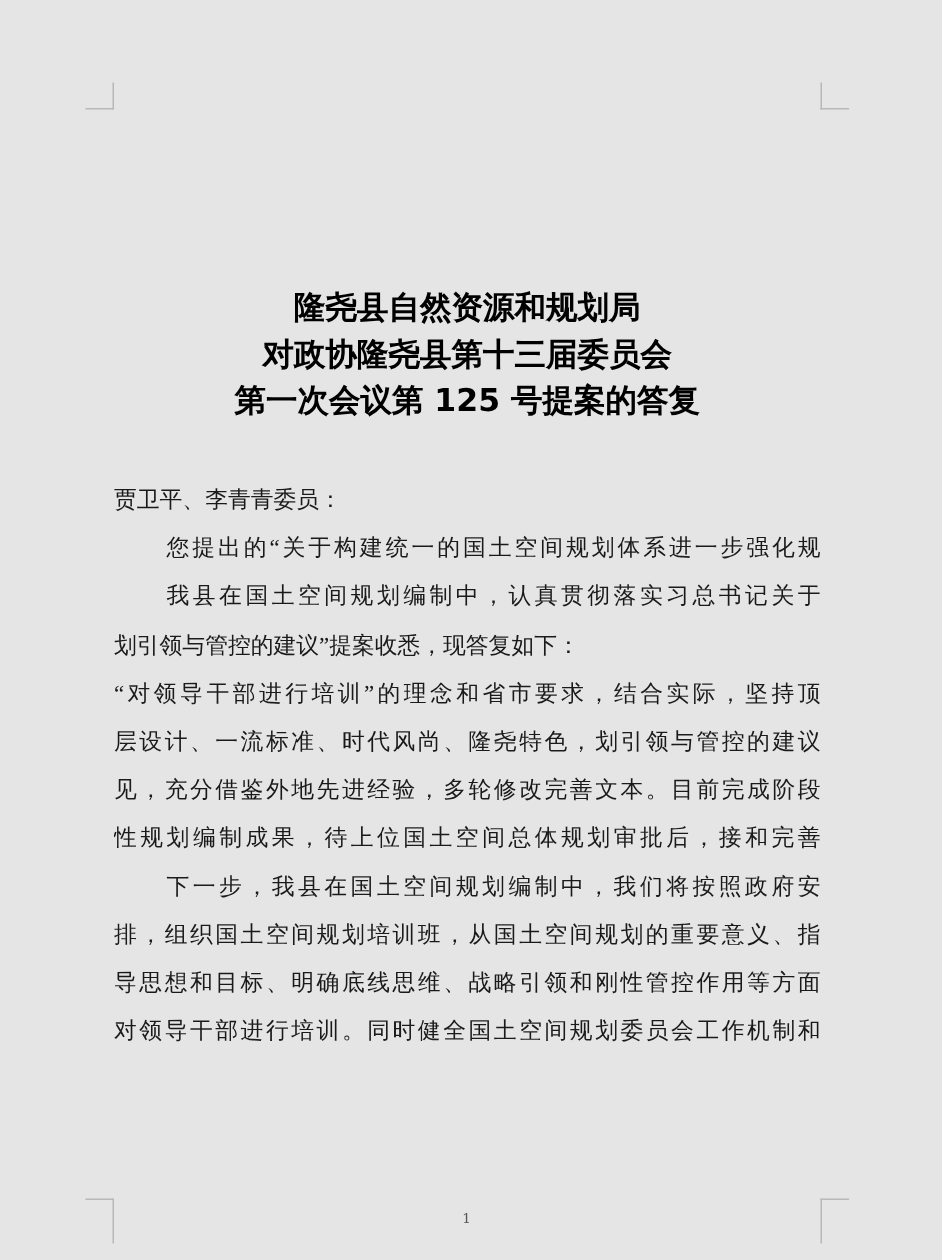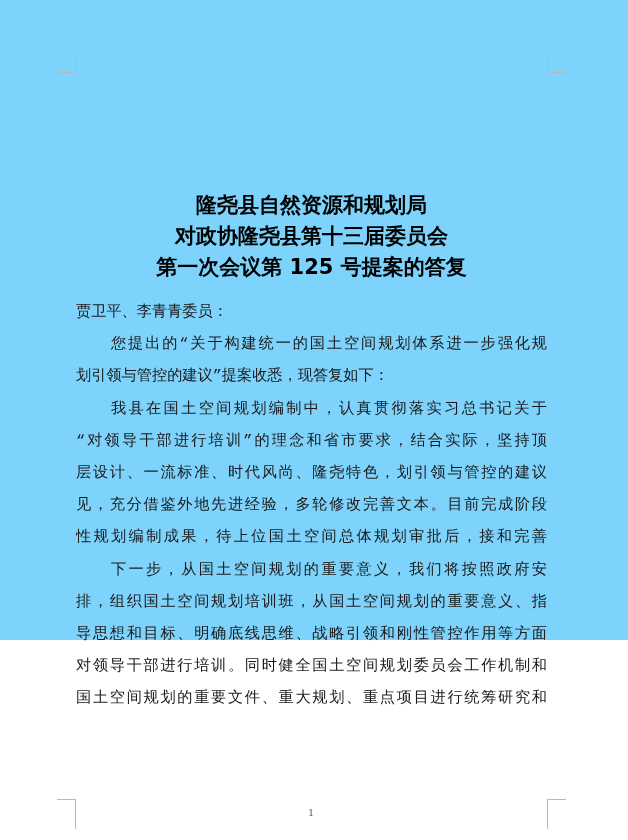--- a/index.html
+++ b/index.html
@@ -12,22 +12,22 @@
       height: 840px;
       position: relative;
       overflow: hidden;
       font-family: "DejaVu Sans", "Liberation Sans", sans-serif;
       color: #111111;
     }
     .page {
       position: absolute;
       left: 0; top: 0;
       width: 628px;
-      height: 640px;
-      background: #7dd3fc;
+      height: 840px;
+      background: #e5e5e5;
     }
     .corner {
       position: absolute;
       width: 19px;
       height: 18px;
       box-sizing: border-box;
       border-color: #b8b8b8;
       border-style: solid;
       border-width: 0;
     }
@@ -46,23 +46,23 @@
       font-weight: bold;
       font-size: 21px;
       line-height: 31px;
       color: #000000;
     }
     .title-line { display: block; white-space: nowrap; }
 
     .body-text {
       position: absolute;
       left: 76px;
-      top: 296px;
+      top: 318px;
       width: 471px;
-      font-family: Liberation Mono, monospace;
+      font-family: Liberation Serif, serif;
       font-size: 15.2px;
       line-height: 32.2px;
       color: #1a1a1a;
     }
     .line {
       display: block;
       white-space: nowrap;
       text-align: justify;
       text-align-last: justify;
       height: 32.2px;
@@ -94,29 +94,28 @@
   <div class="title">
     <span class="title-line">隆尧县自然资源和规划局</span>
     <span class="title-line">对政协隆尧县第十三届委员会</span>
     <span class="title-line">第一次会议第 125 号提案的答复</span>
   </div>
 
   <div class="body-text">
     <span class="line last">贾卫平、李青青委员：</span>
 
     <span class="line indent">您提出的“关于构建统一的国土空间规划体系进一步强化规</span>
+    <span class="line indent">我县在国土空间规划编制中，认真贯彻落实习总书记关于</span>
+
     <span class="line last">划引领与管控的建议”提案收悉，现答复如下：</span>
-
-    <span class="line indent">我县在国土空间规划编制中，认真贯彻落实习总书记关于</span>
     <span class="line">“对领导干部进行培训”的理念和省市要求，结合实际，坚持顶</span>
     <span class="line">层设计、一流标准、时代风尚、隆尧特色，划引领与管控的建议</span>
     <span class="line">见，充分借鉴外地先进经验，多轮修改完善文本。目前完成阶段</span>
     <span class="line">性规划编制成果，待上位国土空间总体规划审批后，接和完善</span>
 
-    <span class="line indent">下一步，从国土空间规划的重要意义，我们将按照政府安</span>
+    <span class="line indent">下一步，我县在国土空间规划编制中，我们将按照政府安</span>
     <span class="line">排，组织国土空间规划培训班，从国土空间规划的重要意义、指</span>
     <span class="line">导思想和目标、明确底线思维、战略引领和刚性管控作用等方面</span>
     <span class="line">对领导干部进行培训。同时健全国土空间规划委员会工作机制和</span>
-    <span class="line">国土空间规划的重要文件、重大规划、重点项目进行统筹研究和</span>
   </div>
 
   <div class="page-number">1</div>
 </div>
 
 </body></html>

